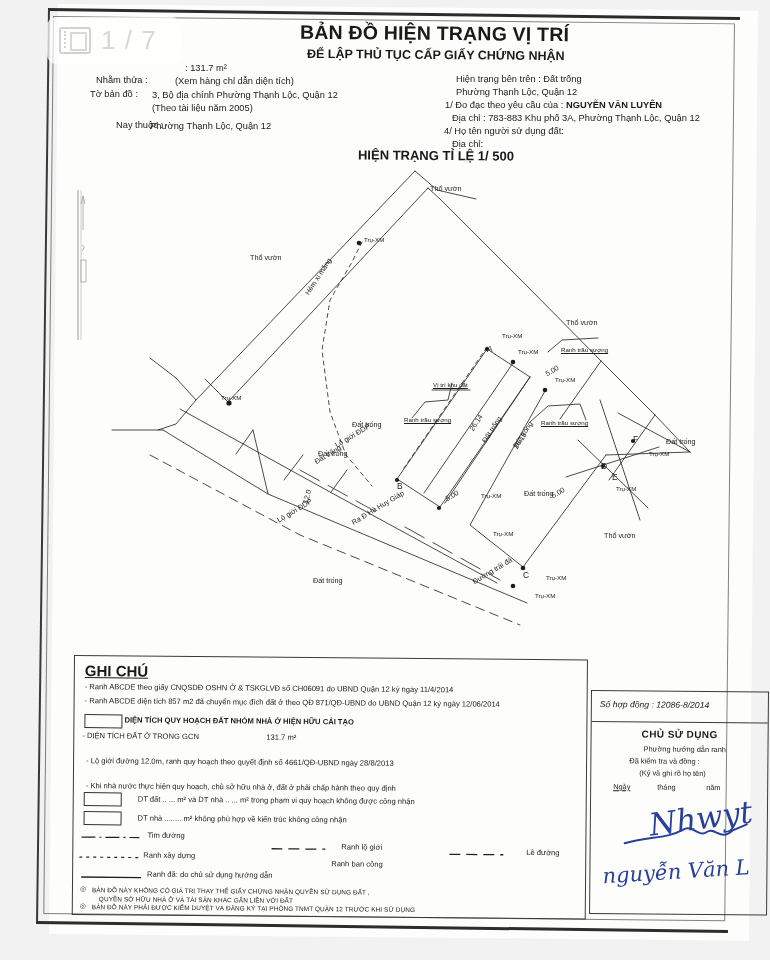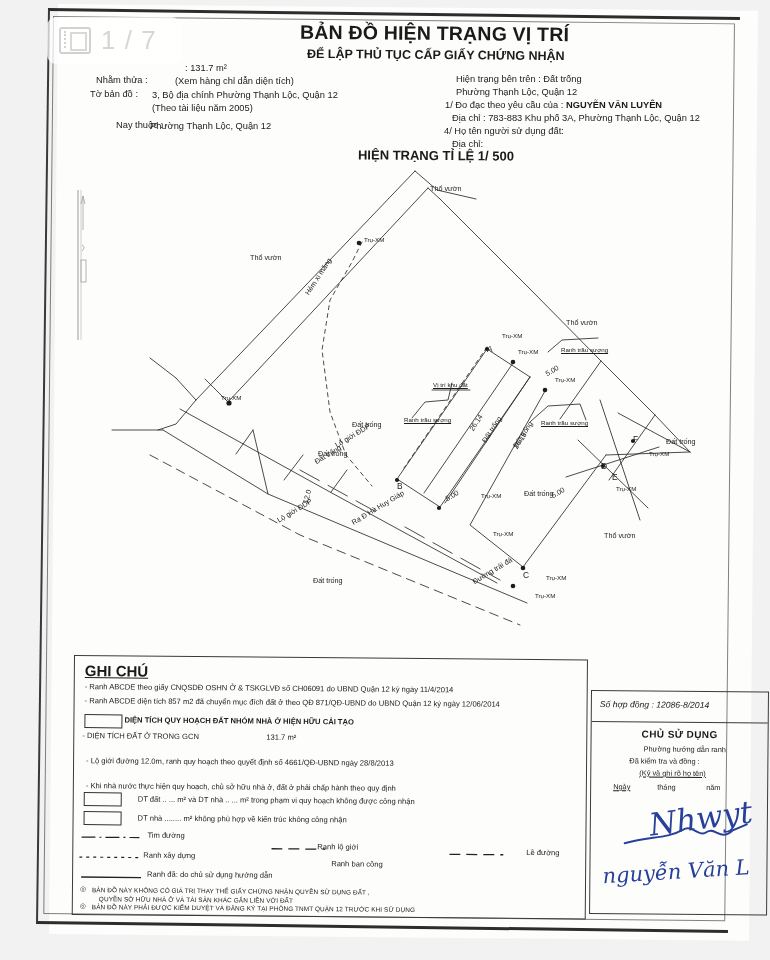--- a/index.html
+++ b/index.html
@@ -339,21 +339,21 @@
     <div class="nt" style="left:64px;top:158px;">DT nhà ........ m² không phù hợp về kiến trúc không công nhận</div>
 
     <svg style="position:absolute;left:8px;top:176px;" width="60" height="10">
       <line x1="0" y1="5" x2="58" y2="5" stroke="#222" stroke-width="1.2" stroke-dasharray="14 4 2 4"></line>
     </svg>
     <div class="nt" style="left:74px;top:175px;">Tim đường</div>
 
     <svg style="position:absolute;left:198px;top:186px;" width="56" height="10">
       <line x1="0" y1="5" x2="54" y2="5" stroke="#222" stroke-width="1.3" stroke-dasharray="11 6"></line>
     </svg>
-    <div class="nt" style="left:244px;top:185px;">Ranh lộ giới</div>
+    <div class="nt" style="left:268px;top:185px;">Ranh lộ giới</div>
 
     <svg style="position:absolute;left:376px;top:190px;" width="56" height="10">
       <line x1="0" y1="5" x2="54" y2="5" stroke="#222" stroke-width="1.3" stroke-dasharray="11 6"></line>
     </svg>
     <div class="nt" style="left:453px;top:189px;">Lề đường</div>
 
     <svg style="position:absolute;left:6px;top:196px;" width="62" height="10">
       <line x1="0" y1="5" x2="60" y2="5" stroke="#222" stroke-width="1.2" stroke-dasharray="3 4"></line>
     </svg>
     <div class="nt" style="left:70px;top:195px;">Ranh xây dựng</div>
@@ -372,21 +372,21 @@
     <div class="nt-tiny" style="left:19px;top:247px;">BẢN ĐỒ NÀY PHẢI ĐƯỢC KIỂM DUYỆT VÀ ĐĂNG KÝ TẠI PHÒNG TNMT QUẬN 12 TRƯỚC KHI SỬ DỤNG</div>
   </div>
 
   <div id="sig-box">
     <div class="sg sg-contract" style="left:8px;top:8px;">Số hợp đồng : 12086-8/2014</div>
     <div style="position:absolute;left:0;top:30px;width:176px;border-top:1px solid #3a3a3a;"></div>
 
     <div class="sg sg-ttl" style="left:50px;top:37px;">CHỦ SỬ DỤNG</div>
     <div class="sg sg-l" style="left:52px;top:53px;">Phường hướng dẫn ranh</div>
     <div class="sg sg-l" style="left:38px;top:65px;">Đã kiểm tra và đồng :</div>
-    <div class="sg sg-l" style="left:48px;top:77px;text-decoration:underline;">(Ký và ghi rõ họ tên)</div>
+    <div class="sg sg-l" style="left:48px;top:77px;">(Ký và ghi rõ họ tên)</div>
     <div class="sg sg-l" style="left:22px;top:91px;text-decoration:underline;">Ngày</div>
     <div class="sg sg-l" style="left:66px;top:91px;">tháng</div>
     <div class="sg sg-l" style="left:115px;top:91px;">năm</div>
 
     <svg style="position:absolute;left:30px;top:120px;" width="130" height="50">
       <path d="M4 32 C30 24 44 28 62 18 C72 12 78 26 86 20 C94 14 100 30 112 18 L126 12" stroke="#28409a" stroke-width="2" fill="none" stroke-linecap="round"></path>
     </svg>
     <div class="sig-ink sig-a" style="left:58px;top:108px;">Nhwyt</div>
     <div class="sig-ink sig-b" style="left:12px;top:168px;">nguyễn Văn L</div>
   </div>

